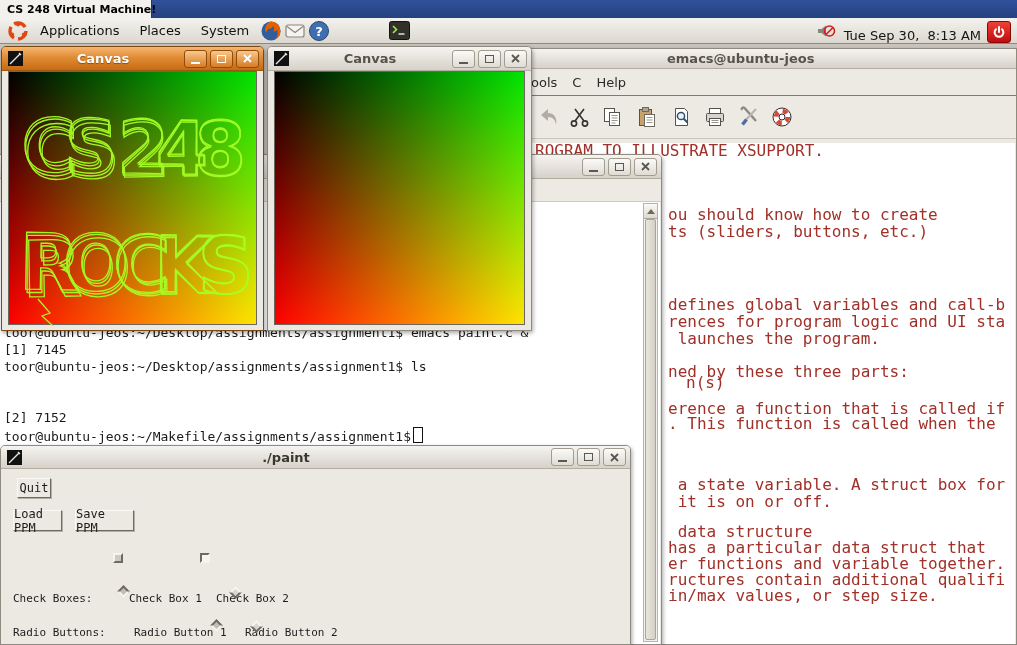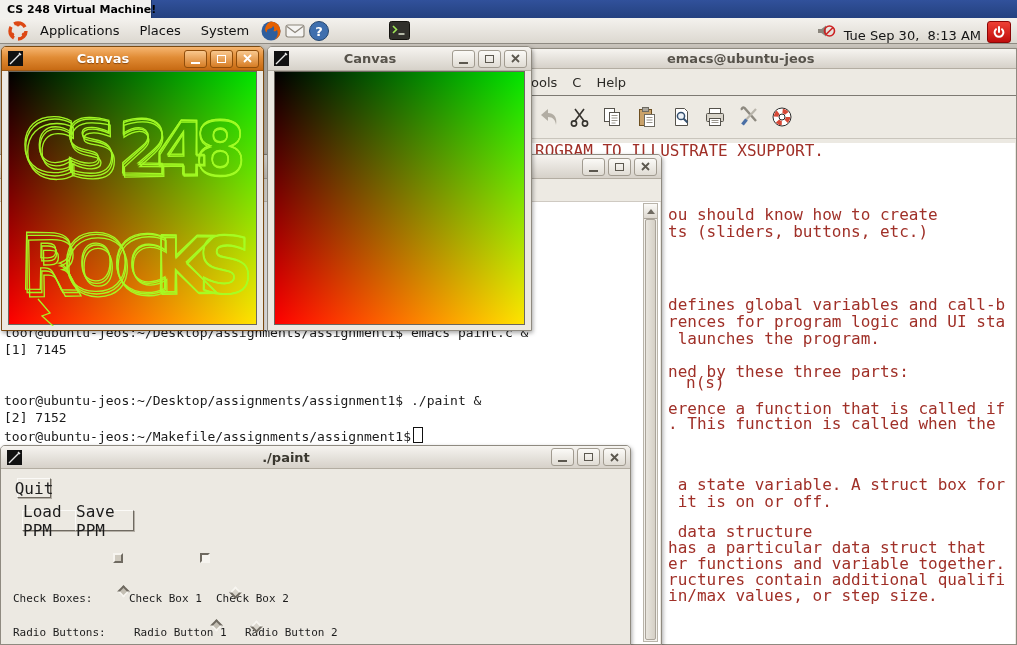--- a/index.html
+++ b/index.html
@@ -55,21 +55,21 @@
   .ls-plain{color:#1a1a1a;}
   .ls-item{margin-right:15px;}
   .term-cursor{display:inline-block;width:8px;height:14px;border:1px solid #111;vertical-align:-2px;margin-left:2px;}
   .scrollbar{position:absolute;top:48px;right:3px;bottom:2px;width:15px;background:#f3f1ec;border:1px solid #b9b4aa;box-sizing:border-box;}
   .sb-btn{height:14px;background:linear-gradient(#fbfaf7,#ddd8d0);border-bottom:1px solid #a9a399;display:flex;align-items:center;justify-content:center;}
   .sb-arrow{width:0;height:0;border-left:4px solid transparent;border-right:4px solid transparent;border-bottom:5px solid #6f6a61;}
   .sb-slider{position:absolute;left:1px;right:1px;top:15px;bottom:1px;background:linear-gradient(to right,#e9e6df,#d5d0c6);border:1px solid #aaa49a;box-sizing:border-box;border-radius:2px;}
 
   
   .paint-label{position:absolute;font-family:"DejaVu Sans Mono",monospace;font-size:11px;color:#1c1c1c;white-space:pre;margin-top:40px;}
-  .xbtn{position:absolute;font-family:"DejaVu Sans Mono",monospace;font-size:16px;color:#1c1c1c;background:#ece9e2;border-top:1px solid #fbfaf7;border-left:1px solid #fbfaf7;border-right:1px solid #6f6a61;border-bottom:1px solid #6f6a61;box-shadow:1px 1px 0 #b5b0a7;display:flex;align-items:center;justify-content:center;box-sizing:border-box;}
+  .xbtn{position:absolute;font-family:"DejaVu Sans Mono",monospace;font-size:12px;color:#1c1c1c;background:#ece9e2;border-top:1px solid #fbfaf7;border-left:1px solid #fbfaf7;border-right:1px solid #6f6a61;border-bottom:1px solid #6f6a61;box-shadow:1px 1px 0 #b5b0a7;display:flex;align-items:center;justify-content:center;box-sizing:border-box;}
   .cb{position:absolute;width:10px;height:10px;box-sizing:border-box;}
   .cb.raised{background:#cfcabf;border-top:2px solid #f6f4ef;border-left:2px solid #f6f4ef;border-right:2px solid #6f6a61;border-bottom:2px solid #6f6a61;}
   .cb.pressed{background:#f6f4ef;border-top:2px solid #6f6a61;border-left:2px solid #6f6a61;border-right:2px solid #f6f4ef;border-bottom:2px solid #f6f4ef;}
   .diamond{position:absolute;width:9px;height:9px;transform:rotate(45deg);box-sizing:border-box;}
   .diamond.sel{background:#c3beb3;border-top:2px solid #6f6a61;border-left:2px solid #6f6a61;border-right:2px solid #f8f6f1;border-bottom:2px solid #f8f6f1;}
   .diamond.unsel{background:#dad6cd;border-top:2px solid #f8f6f1;border-left:2px solid #f8f6f1;border-right:2px solid #6f6a61;border-bottom:2px solid #6f6a61;}
 </style>
 </head>
 <body>
 
@@ -174,21 +174,21 @@
       <span class="wbtn">
           <svg width="9" height="9">
             <path d="M1 1 L8 8 M8 1 L1 8" stroke="currentColor" stroke-width="1.8"></path>
           </svg>
         </span>
     </div>
     <div class="term-menubar"></div>
     <div class="term-content"></div>
     <div class="term-line" style="left:7px;top:170px;">toor@ubuntu-jeos:~/Desktop/assignments/assignment1$ emacs paint.c &amp;</div>
     <div class="term-line" style="left:7px;top:187px;text-align:right;">[1] 7145</div>
-    <div class="term-line" style="left:7px;top:238px;">toor@ubuntu-jeos:~/Desktop/assignments/assignment1$ ./paint &amp;</div>
+    <div class="term-line" style="left:7px;top:204px;">toor@ubuntu-jeos:~/Desktop/assignments/assignment1$ ls</div>
     <div class="term-line" style="left:7px;top:255px;">[2] 7152</div>
     <div class="term-line" style="left:7px;top:272px;"><span>toor@ubuntu-jeos:~/Makefile/assignments/assignment1$</span><span class="term-cursor"></span></div>
     <div class="scrollbar">
       <div class="sb-btn">
           <span class="sb-arrow"></span>
         </div>
       <div class="sb-slider"></div>
     </div>
   </div>
 
@@ -205,21 +205,21 @@
       <span class="wbtn">
           <span class="g-max"></span>
         </span>
       <span class="wbtn">
           <svg width="9" height="9">
             <path d="M1 1 L8 8 M8 1 L1 8" stroke="currentColor" stroke-width="1.8"></path>
           </svg>
         </span>
     </div>
     <div class="xbtn" style="left:16px;top:32px;width:34px;height:20px;">Quit</div>
-    <div class="xbtn" style="left:12px;top:64px;width:59px;height:21px;margin-left:9px;">Load PPM</div>
+    <div class="xbtn" style="left:12px;top:64px;width:49px;height:21px;">Load PPM</div>
     <div class="xbtn" style="left:74px;top:64px;width:59px;height:21px;">Save PPM</div>
 
     <div class="paint-label" style="left:12px;top:106px;">Check Boxes:</div>
     <span class="cb raised" style="left:112px;top:107px;"></span>
     <div class="paint-label" style="left:128px;top:106px;">Check Box 1</div>
     <span class="cb pressed" style="left:199px;top:107px;"></span>
     <div class="paint-label" style="left:215px;top:106px;">Check Box 2</div>
 
     <div class="paint-label" style="left:12px;top:140px;">Radio Buttons:</div>
     <span class="diamond sel" style="left:118px;top:141px;"></span>

